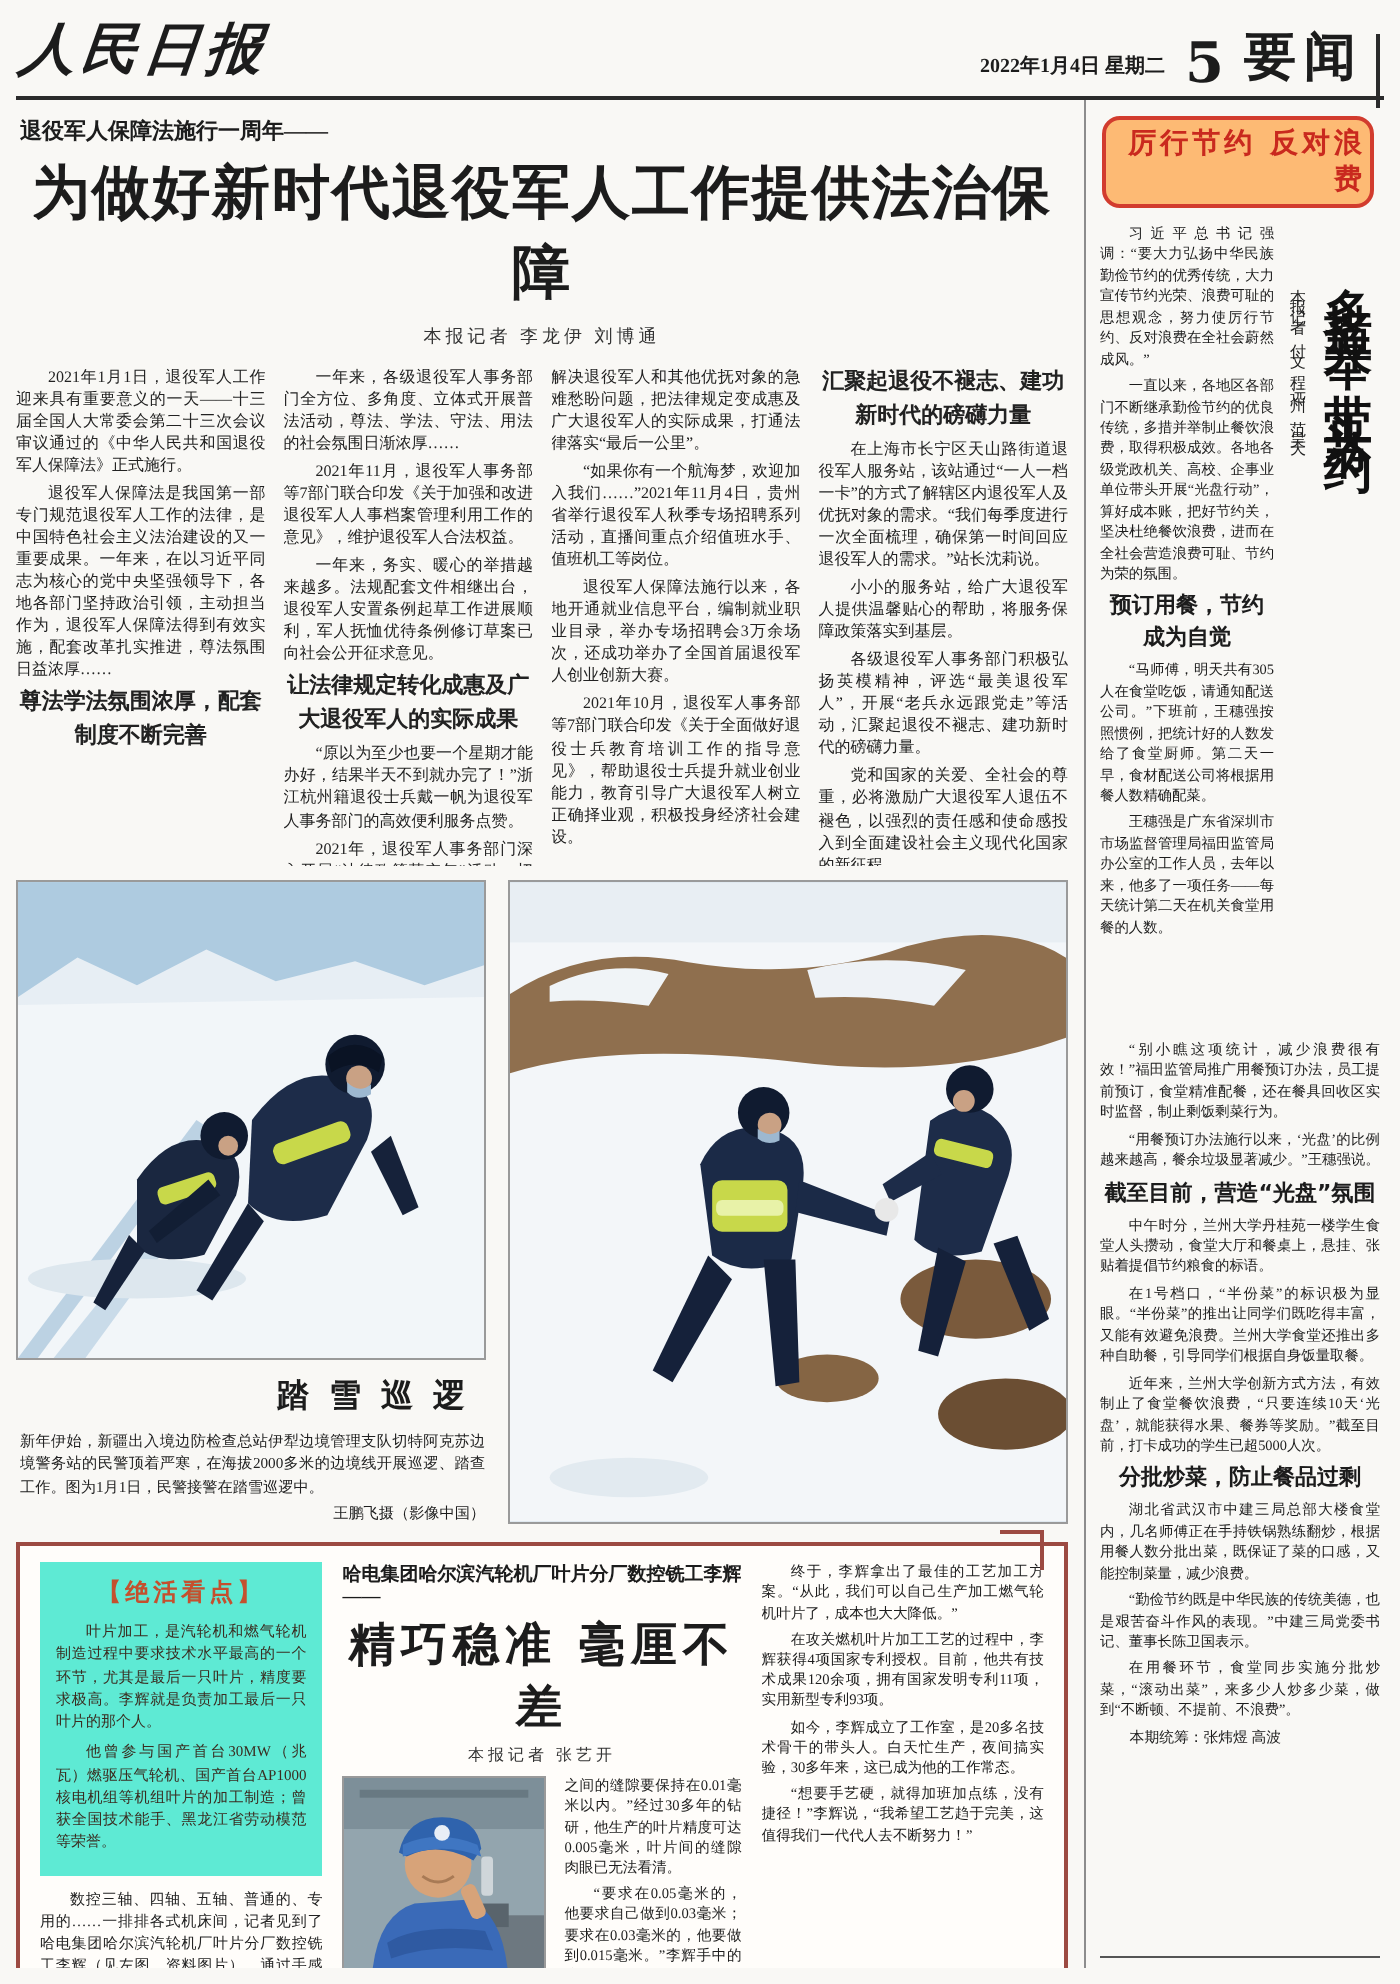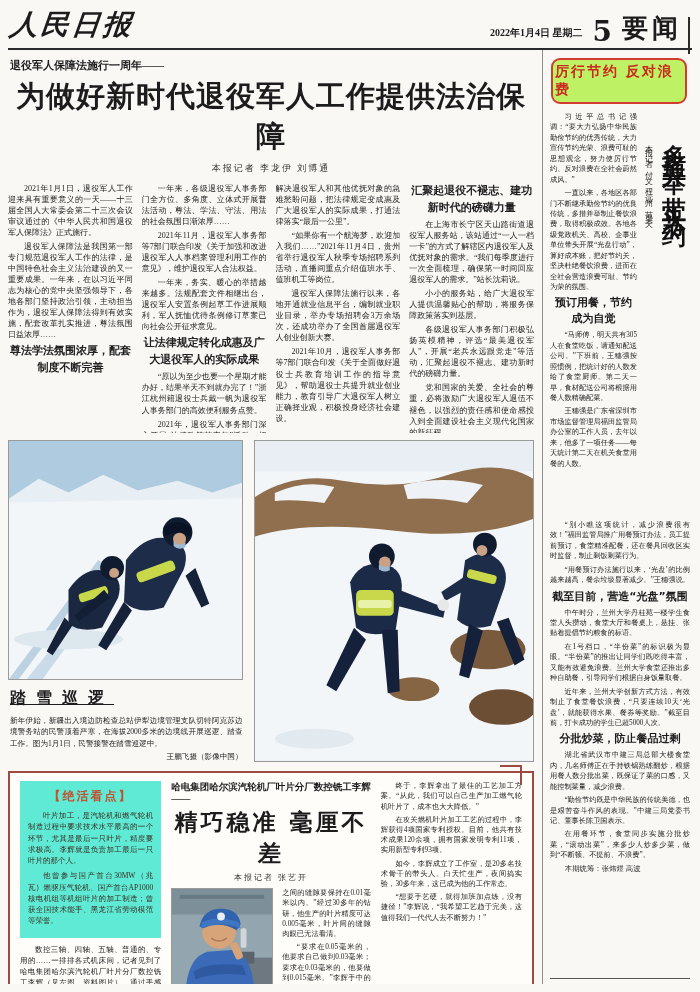--- a/index.html
+++ b/index.html
@@ -30,21 +30,21 @@
   .col{flex:1;font-size:8px;line-height:1.38;text-align:justify;color:#222;overflow:hidden;}
   .col p{margin:0 0 3px 0;text-indent:2em;}
   .col p.cont{text-indent:0;}
   .colsub{font-family:"DejaVu Sans",sans-serif;font-size:11px;font-weight:bold;
           text-align:center;line-height:1.5;margin:7px 2px;text-indent:0!important;}
   
   .photo-row{display:flex;gap:9px;margin-top:7px;}
   .pstack{width:237px;}
   .photo{border:1px solid #9a9a9a;display:block;background:#dfe8ef;}
   .caption{padding:8px 2px 0 2px;}
-  .cap-title{text-align:left;font-size:16px;font-weight:bold;letter-spacing:10px;margin-bottom:6px;text-decoration:underline;}
+  .cap-title{text-align:right;font-size:16px;font-weight:bold;letter-spacing:10px;margin-bottom:6px;}
   .cap-text{font-size:7.6px;line-height:1.5;text-align:justify;color:#222;}
   .cap-credit{font-size:7.6px;text-align:right;margin-top:3px;}
   
   .craft{margin-top:9px;border:2px solid #9c4a42;background:#fffdfa;position:relative;
          height:252px;padding:8px 10px;display:flex;gap:10px;}
   .orn{position:absolute;width:22px;height:20px;border:2px solid #9c4a42;}
   .orn.tr{top:-8px;right:10px;border-left:none;border-bottom:none;}
   .craft-a{width:150px;overflow:hidden;}
   .peach{background:#5eead4;padding:7px 8px;margin-bottom:6px;}
   .peach-title{color:#c4502e;font-weight:bold;font-size:12px;text-align:center;
@@ -57,22 +57,22 @@
                   letter-spacing:3px;text-align:center;margin:2px 0 3px 0;}
   .craft-byline{font-size:8px;text-align:center;letter-spacing:2px;margin-bottom:5px;color:#333;}
   .mid-row{display:flex;gap:7px;}
   .mid-left{width:104px;}
   .mid-right{flex:1;font-size:7.3px;line-height:1.4;text-align:justify;overflow:hidden;}
   .mid-right p,.mid-left .undertext p,.craft-d p{margin:0 0 3px;text-indent:2em;}
   .mid-right p.cont,.mid-left .undertext p.cont{text-indent:0;}
   .craft-d{width:150px;font-size:7.3px;line-height:1.4;text-align:justify;overflow:hidden;
            display:flex;flex-direction:column;}
   
-  .banner{border:2px solid #d23c2e;border-radius:9px;background:#bef264;color:#c9291e;
-          font-family:"DejaVu Sans",sans-serif;font-weight:bold;font-size:14px;text-align:left;
+  .banner{border:2px solid #d23c2e;border-radius:9px;background:#fdba74;color:#c9291e;
+          font-family:"DejaVu Sans",sans-serif;font-weight:bold;font-size:14px;text-align:right;
           letter-spacing:2px;padding:3px 2px;margin:4px 3px 8px 1px;}
   .side-top{display:flex;height:408px;overflow:hidden;}
   .side-text{flex:1;font-size:7.2px;line-height:1.45;text-align:justify;overflow:hidden;}
   .side-text p,.side-rest p{margin:0 0 3px;text-indent:2em;}
   .v-byline{writing-mode:vertical-rl;font-size:8px;letter-spacing:5px;color:#222;
             margin:26px 1px 0 5px;height:370px;}
   .v-headline{writing-mode:vertical-rl;font-family:"DejaVu Sans",sans-serif;font-size:24px;
               font-weight:900;letter-spacing:9px;margin:12px 0 0 4px;height:396px;color:#111;}
   .side-sub{font-family:"DejaVu Sans",sans-serif;font-size:11px;font-weight:bold;text-align:center;
             line-height:1.45;margin:6px 0 5px;text-indent:0!important;}

